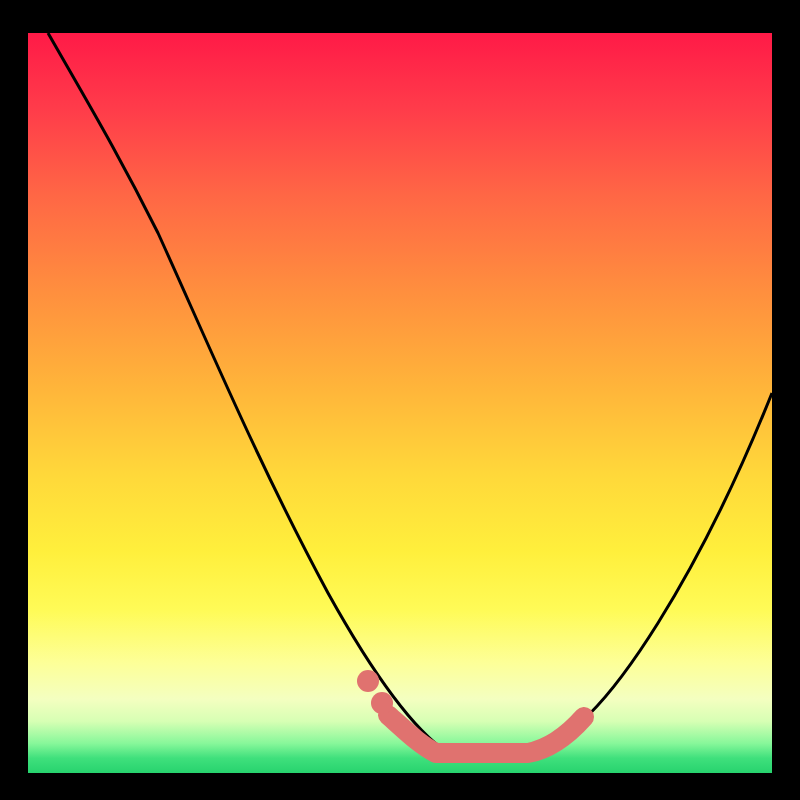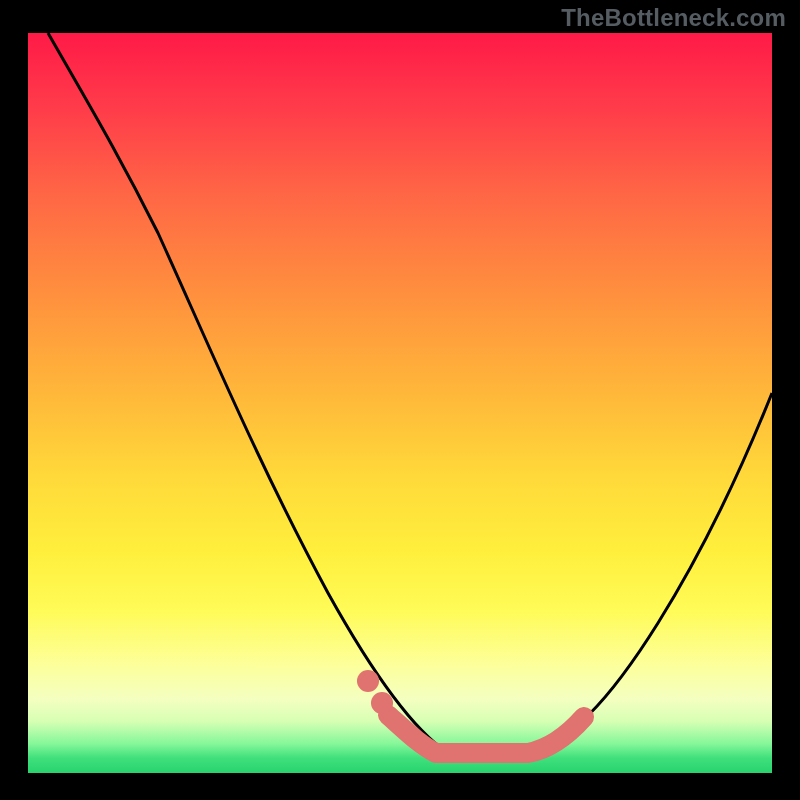--- a/index.html
+++ b/index.html
@@ -56,21 +56,20 @@
     top: 0;
     width: 744px;
     height: 740px;
   }
 </style>
 </head>
 <body>
 
 <div class="stage">
 
-  <div class="watermark">TheBottleneck.com</div>
 
   <div class="plot">
     <svg class="curves" viewBox="0 0 744 740" preserveAspectRatio="none">
 
       <path d="M 20 0
                C 60 70, 90 120, 130 200
                C 180 310, 230 430, 300 560
                C 350 650, 390 700, 420 720
                L 500 720
                C 540 710, 580 670, 630 590

